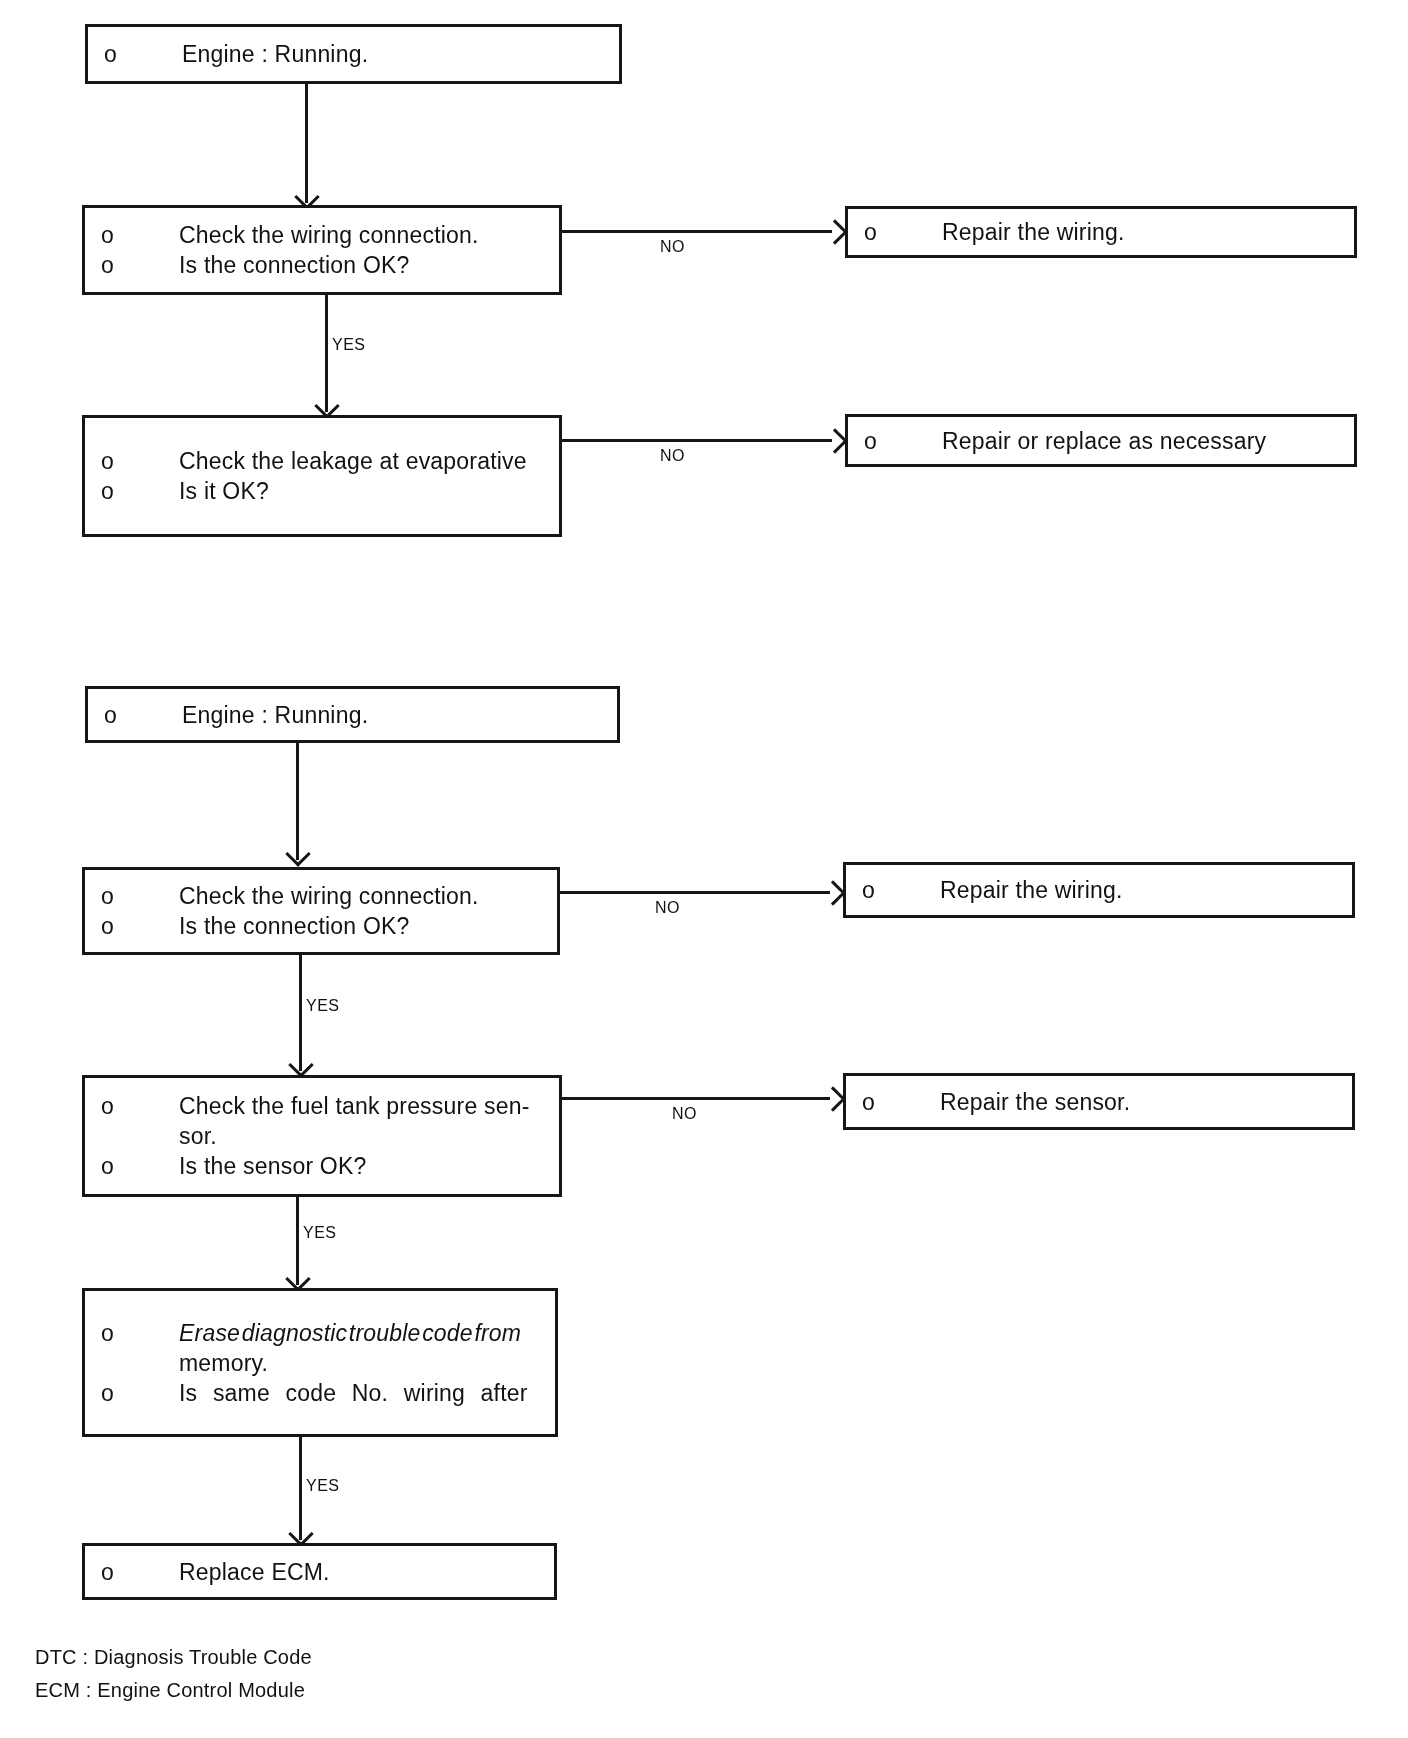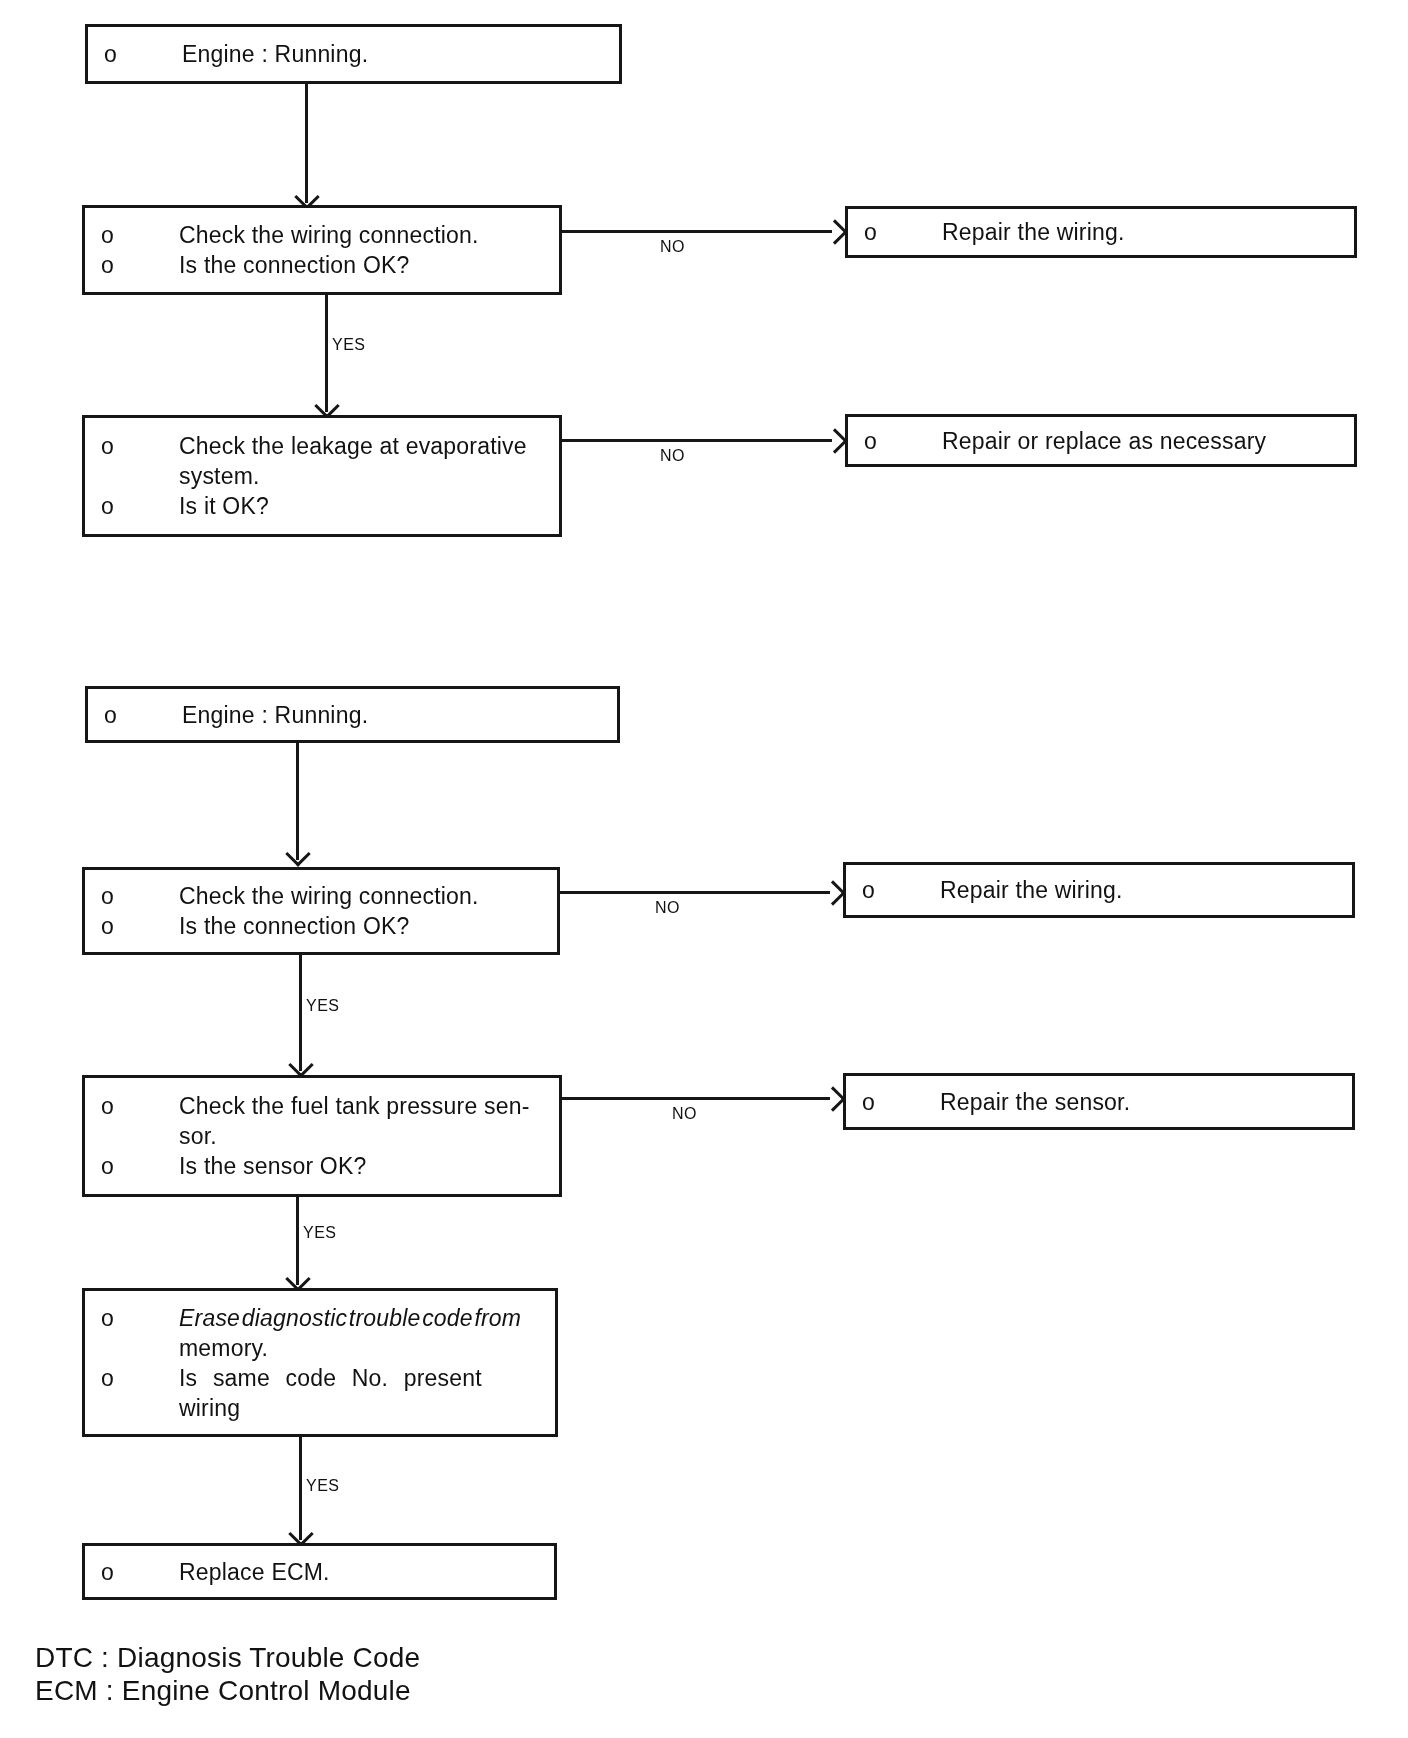--- a/index.html
+++ b/index.html
@@ -25,21 +25,21 @@
     position:absolute; width:15px; height:15px;
     border-right:3px solid #161616; border-bottom:3px solid #161616;
     transform:rotate(45deg); background:transparent;
   }
   .ah-right {
     position:absolute; width:15px; height:15px;
     border-top:3px solid #161616; border-right:3px solid #161616;
     transform:rotate(45deg); background:transparent;
   }
   .edge-label { position:absolute; font-size:16px; letter-spacing:0.5px; }
-  .legend { position:absolute; left:35px; top:1641px; font-size:28px; line-height:33px; letter-spacing:0.2px; }
+  .legend { position:absolute; left:35px; top:1641px; font-size:20px; line-height:33px; letter-spacing:0.2px; }
 </style>
 </head>
 <body>
 
 <div class="stage">
 
   <div class="box" style="left:85px; top:24px; width:537px; height:60px;">
     <div class="bullet">
       <span class="marker">o</span>
       <span class="btext">
@@ -81,21 +81,20 @@
 
   <div class="vline" style="left:325px; top:295px; height:117px;"></div>
   <div class="ah-down" style="left:318px; top:397px;"></div>
   <span class="edge-label" style="left:332px; top:336px;">YES</span>
 
   <div class="box" style="left:82px; top:415px; width:480px; height:122px;">
     <div class="bullet">
       <span class="marker">o</span>
       <span class="btext">
         <span class="tline">Check the leakage at evaporative</span>
-        <span class="tline">system.</span>
       </span>
     </div>
     <div class="bullet">
       <span class="marker">o</span>
       <span class="btext">
         <span class="tline">Is it OK?</span>
       </span>
     </div>
   </div>
 
@@ -193,21 +192,21 @@
     <div class="bullet">
       <span class="marker">o</span>
       <span class="btext">
         <span class="tline tight">Erase diagnostic trouble code from</span>
         <span class="tline">memory.</span>
       </span>
     </div>
     <div class="bullet">
       <span class="marker">o</span>
       <span class="btext">
-        <span class="tline wide">Is same code No. present wiring</span>
+        <span class="tline wide">Is same code No. wiring after</span>
       </span>
     </div>
   </div>
 
   <div class="vline" style="left:299px; top:1437px; height:103px;"></div>
   <div class="ah-down" style="left:292px; top:1525px;"></div>
   <span class="edge-label" style="left:306px; top:1477px;">YES</span>
 
   <div class="box" style="left:82px; top:1543px; width:475px; height:57px;">
     <div class="bullet">

